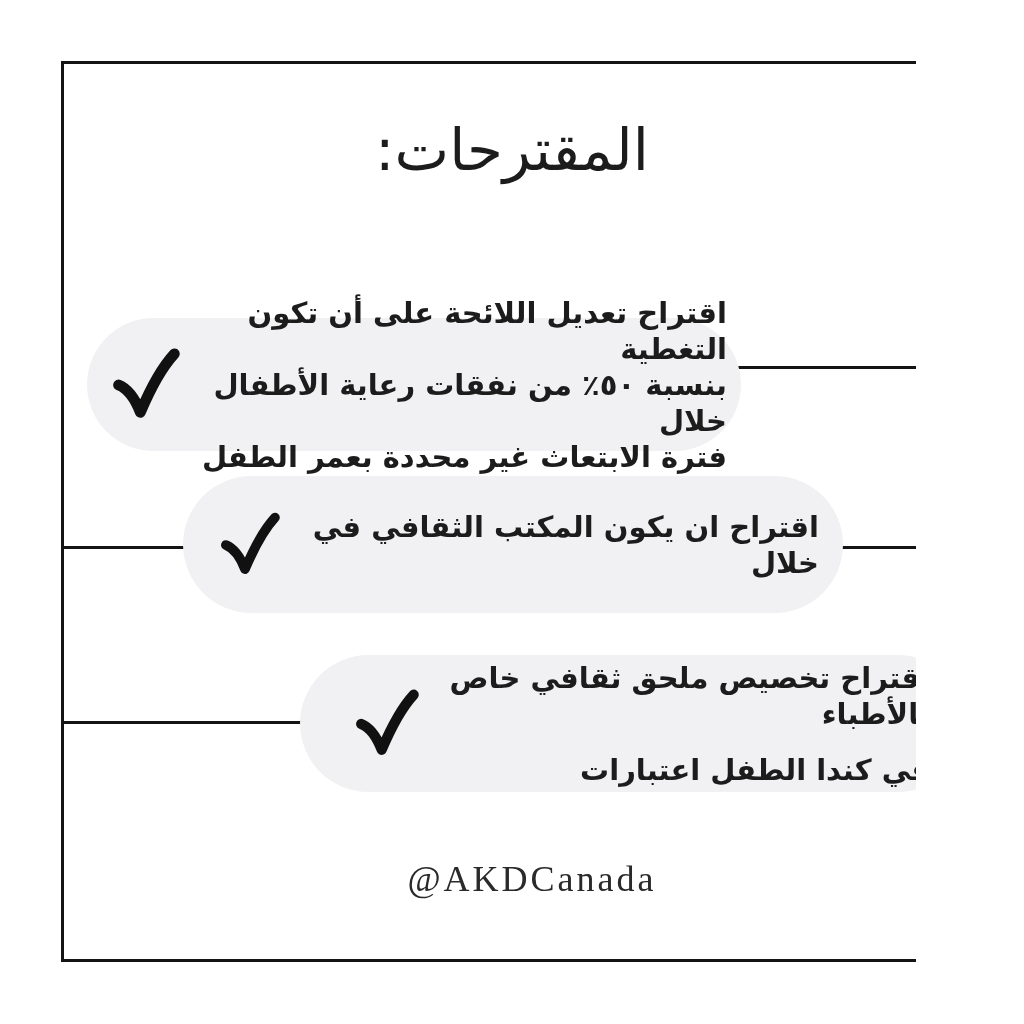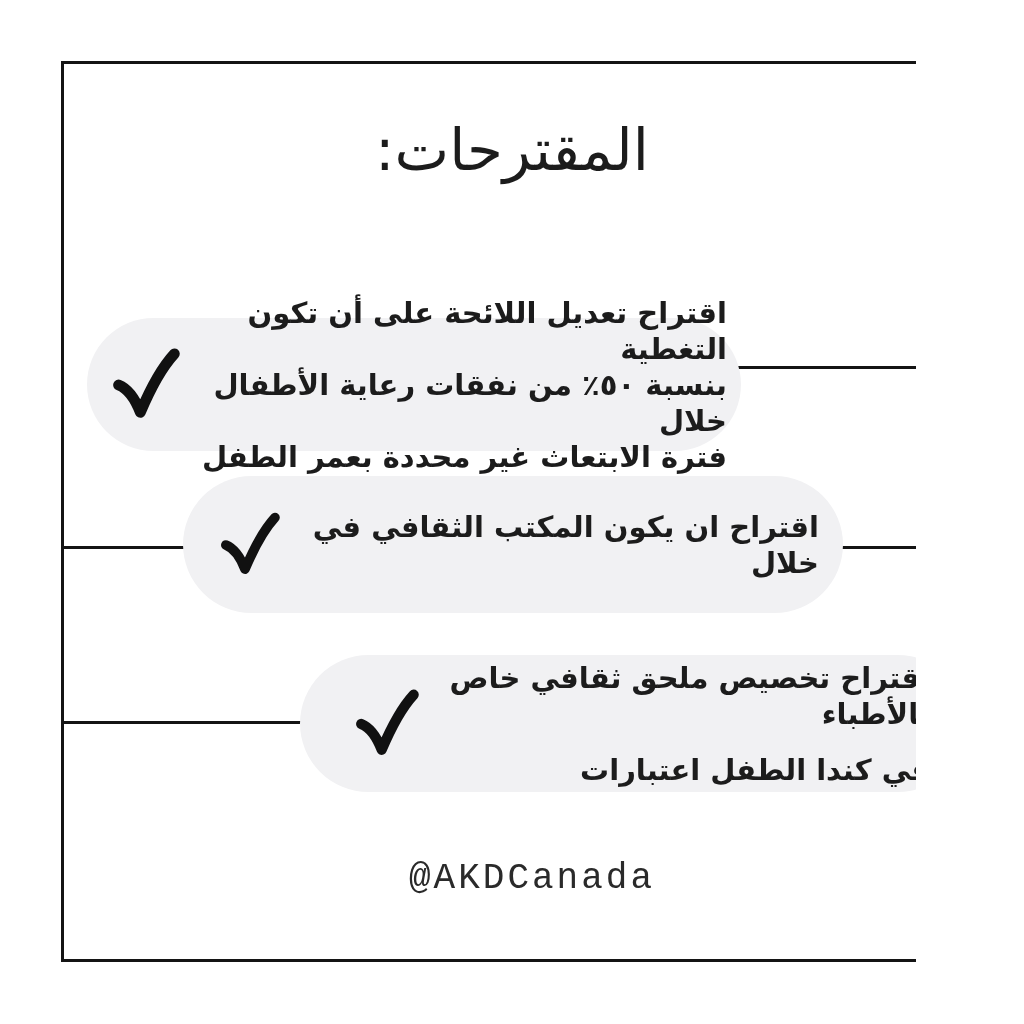--- a/index.html
+++ b/index.html
@@ -78,21 +78,21 @@
   }
   #pill1 .pill-text { padding-right: 14px;  padding-left: 100px; }
   #pill2 .pill-text { padding-right: 24px;  padding-left: 110px; }
   #pill3 .pill-text { padding-right: 36px;  padding-left: 130px; gap: 20px; }
 
   .handle {
     position: absolute;
     left: 0; top: 858px;
     width: 1024px;
     text-align: center;
-    font-family: Liberation Mono, monospace;
+    font-family: Liberation Serif, serif;
     font-size: 36px;
     font-weight: 300;
     letter-spacing: 3px;
     color: #2a2a2a;
     padding-left: 40px;
   }
 </style>
 </head>
 <body>
 

